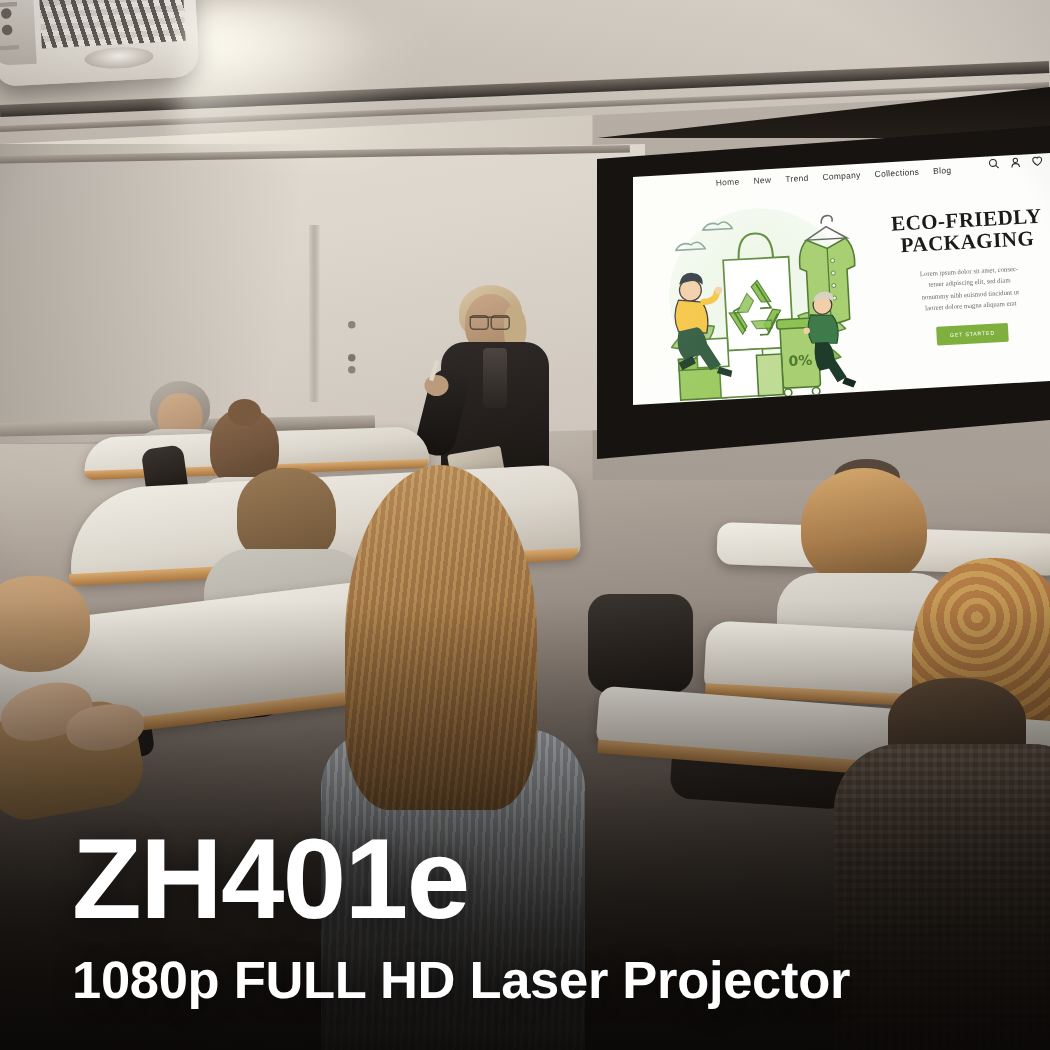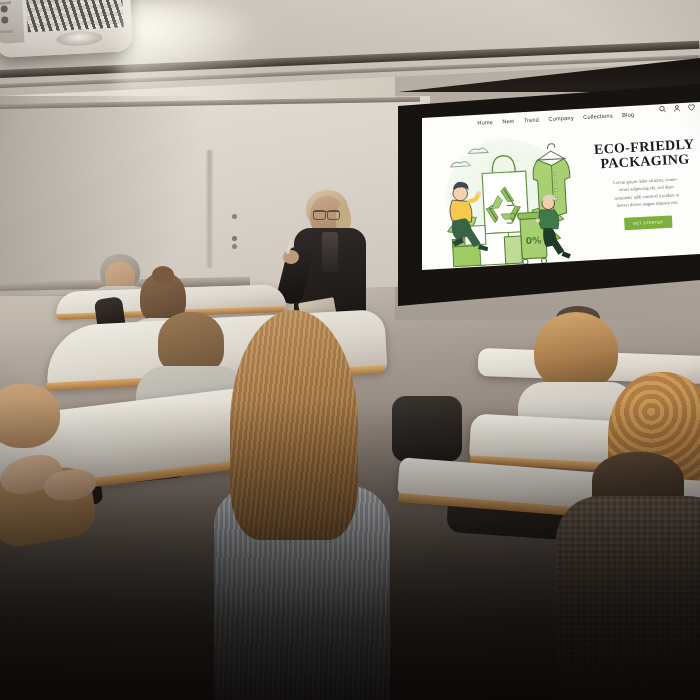--- a/index.html
+++ b/index.html
@@ -491,14 +491,18 @@
 
   <div>
     <div class="s6-head"></div>
     <div class="s6-body"></div>
     <div class="s6-knit"></div>
   </div>
 
   <div class="vignette"></div>
   <div class="bottom-dark"></div>
 
+  <div class="overlay">
+    <div class="prod-name">ZH401e</div>
+    <div class="prod-tag">1080p FULL HD Laser Projector</div>
+  </div>
 
 </div>
 
 </body></html>

